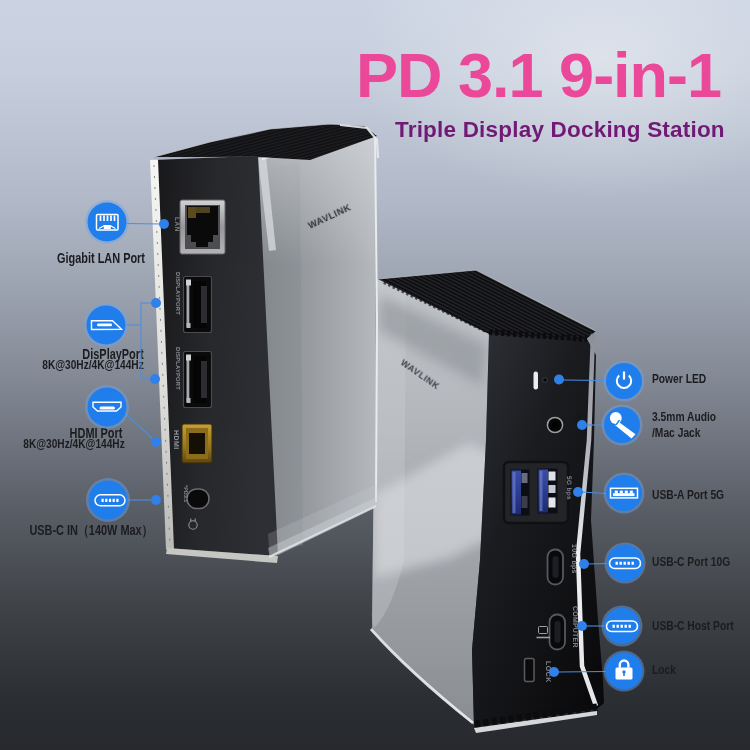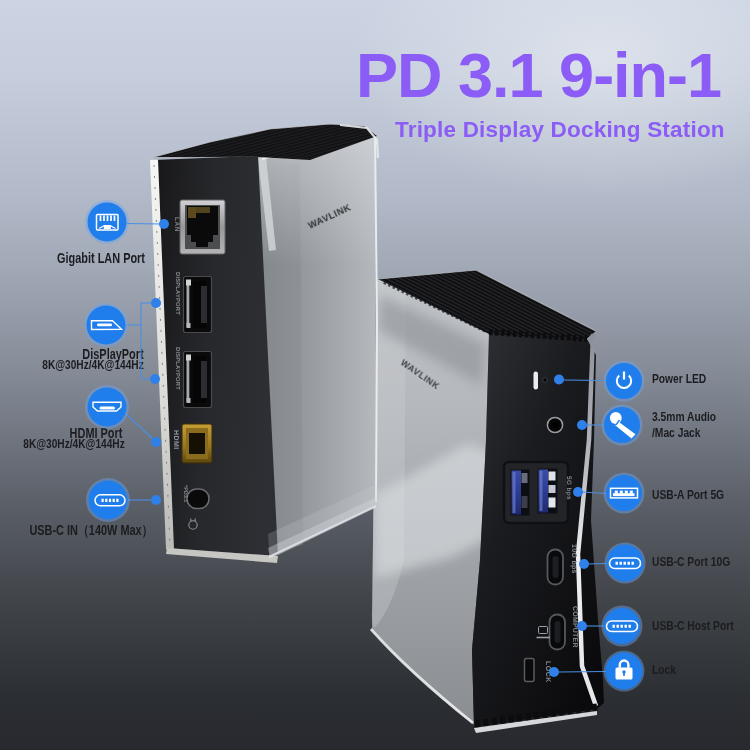--- a/index.html
+++ b/index.html
@@ -4,22 +4,22 @@
 <style>
   html,body{margin:0;padding:0;}
   *{-webkit-font-smoothing:antialiased;}
   svg text{text-rendering:geometricPrecision;}
   body{width:750px;height:750px;overflow:hidden;position:relative;
     font-family:"Liberation Sans", sans-serif;
     background:linear-gradient(180deg,#ccd4e3 0%,#c6cedd 10%,#b2bac9 26%,#99a0ad 40%,#7d838e 53%,#5d626b 66%,#414449 80%,#2b2e32 93%,#27292e 100%);}
   .lightpatch{position:absolute;left:350px;top:-60px;width:420px;height:260px;
     background:radial-gradient(ellipse at 60% 45%,rgba(238,241,244,0.55) 0%,rgba(238,241,244,0.0) 70%);}
   .abs{position:absolute;}
-  .title{left:356px;top:44px;font-size:63px;font-weight:bold;color:#8b5cf6;letter-spacing:-1.0px;line-height:1;white-space:nowrap;}
-  .subtitle{left:395px;top:116px;font-size:22.5px;font-weight:bold;color:#8b5cf6;letter-spacing:0.2px;line-height:1.25;white-space:nowrap;}
+  .title{left:356px;top:44px;font-size:63px;font-weight:bold;color:#ec4899;letter-spacing:-1.0px;line-height:1;white-space:nowrap;}
+  .subtitle{left:395px;top:116px;font-size:22.5px;font-weight:bold;color:#701a75;letter-spacing:0.2px;line-height:1.25;white-space:nowrap;}
   .lab{font-weight:bold;color:#1b1c1f;font-size:14px;line-height:1.15;white-space:nowrap;}
   .ctr{transform:translateX(-50%) scaleX(0.78);}
   .rlab{font-size:13px;line-height:16px;transform-origin:left center;transform:scaleX(0.79);}
   .small{font-size:13px;}
 </style>
 </head>
 <body>
 <div class="lightpatch"></div>
 <div class="abs title">PD 3.1 9-in-1</div>
 <div class="abs subtitle">Triple Display Docking Station</div>

